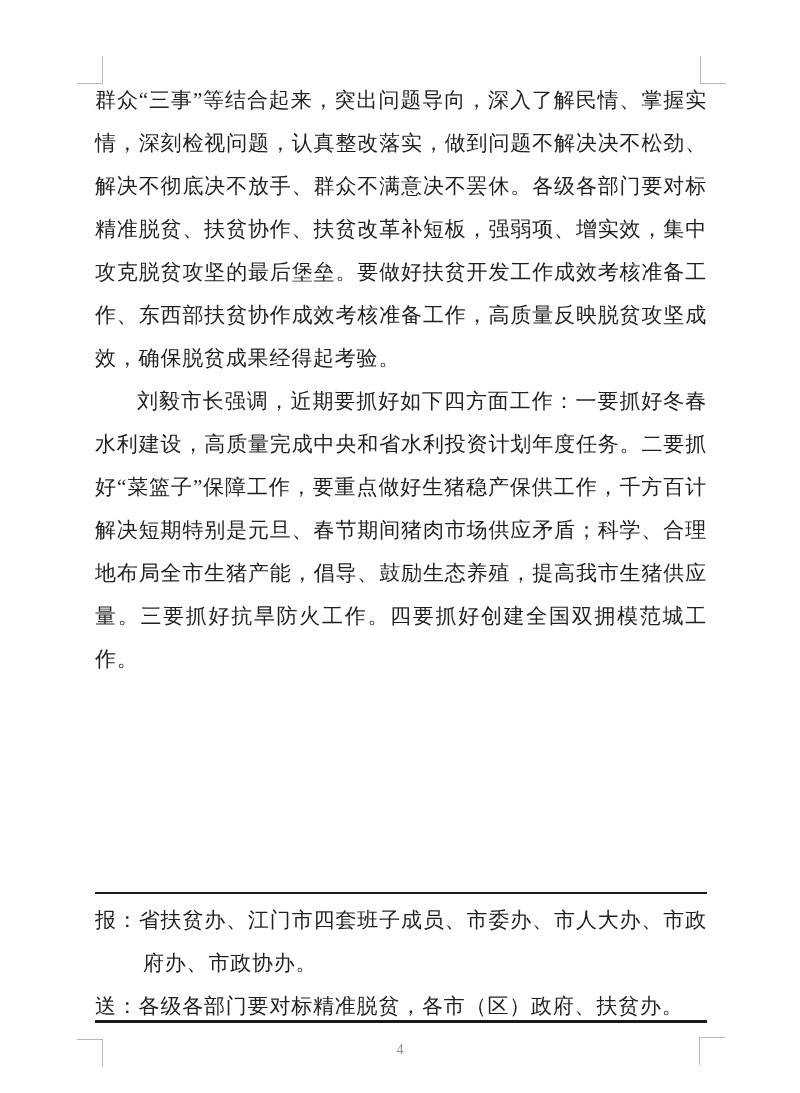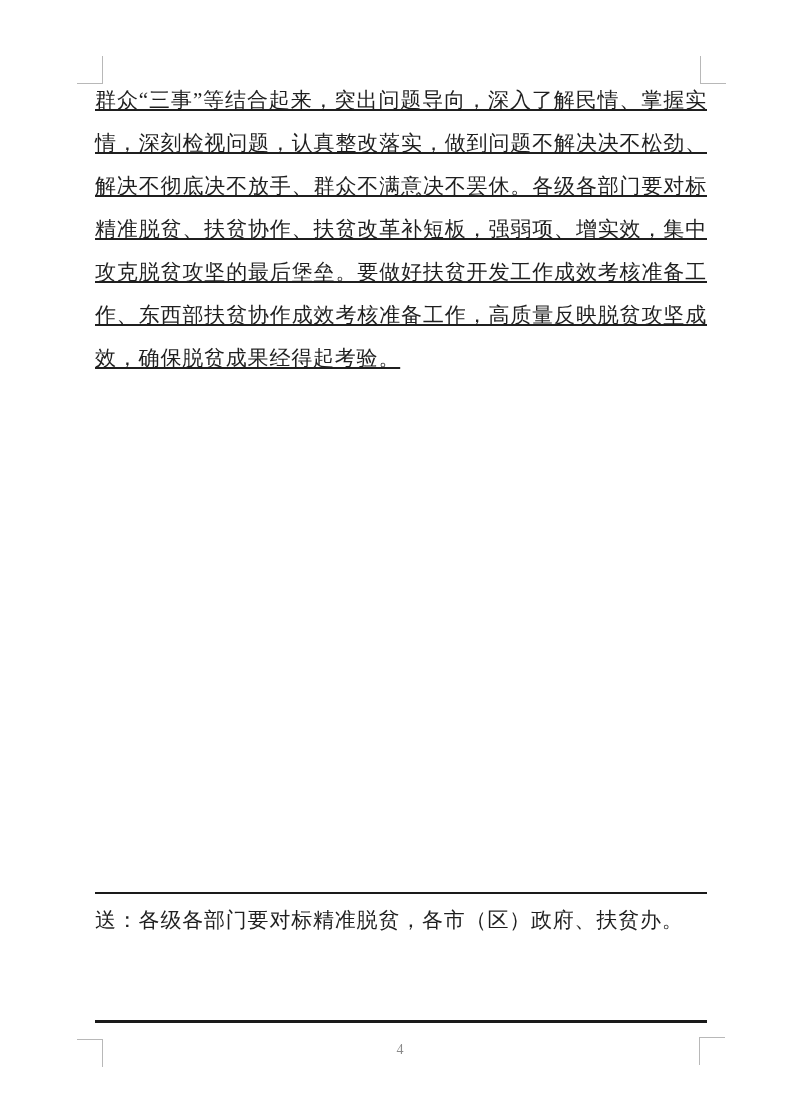--- a/index.html
+++ b/index.html
@@ -18,21 +18,20 @@
     left: 95px; width: 612px; top: 79px;
   }
   .body-text p {
     margin: 0;
     font-size: 21px;
     line-height: 43px;
     letter-spacing: 0.8px;
     color: #1f1f1f;
     text-align: justify;
     word-break: break-all;
-    text-decoration: underline;
   }
   .para-indent { text-indent: 2em; }
 
   
   .footer-rule {
     position: absolute;
     left: 95px; width: 612px;
     border-top: 2px solid #1a1a1a;
   }
   .footer-rule.top { top: 892px; }
@@ -75,25 +74,27 @@
 
 <div class="page">
 
   <div class="crop-mark tl"></div>
   <div class="crop-mark tr"></div>
   <div class="crop-mark bl"></div>
   <div class="crop-mark br"></div>
 
   <div class="body-text">
     <p>群众“三事”等结合起来，突出问题导向，深入了解民情、掌握实情，深刻检视问题，认真整改落实，做到问题不解决决不松劲、解决不彻底决不放手、群众不满意决不罢休。各级各部门要对标精准脱贫、扶贫协作、扶贫改革补短板，强弱项、增实效，集中攻克脱贫攻坚的最后堡垒。要做好扶贫开发工作成效考核准备工作、东西部扶贫协作成效考核准备工作，高质量反映脱贫攻坚成效，确保脱贫成果经得起考验。</p>
+    <p class="para-indent">刘毅市长强调，近期要抓好如下四方面工作：一要抓好冬春水利建设，高质量完成中央和省水利投资计划年度任务。二要抓好“菜篮子”保障工作，要重点做好生猪稳产保供工作，千方百计解决短期特别是元旦、春节期间猪肉市场供应矛盾；科学、合理地布局全市生猪产能，倡导、鼓励生态养殖，提高我市生猪供应量。三要抓好抗旱防火工作。四要抓好创建全国双拥模范城工作。</p>
   </div>
 
   <div class="footer-rule top"></div>
 
   <div class="footer-block">
+    <p class="footer-entry"><span>报：</span><span>省扶贫办、江门市四套班子成员、市委办、市人大办、市政府办、市政协办。</span></p>
     <p class="footer-entry"><span>送：</span><span>各级各部门要对标精准脱贫，各市（区）政府、扶贫办。</span></p>
   </div>
 
   <div class="footer-rule bottom"></div>
 
   <div class="page-number">4</div>
 
 </div>
 
 </body></html>

